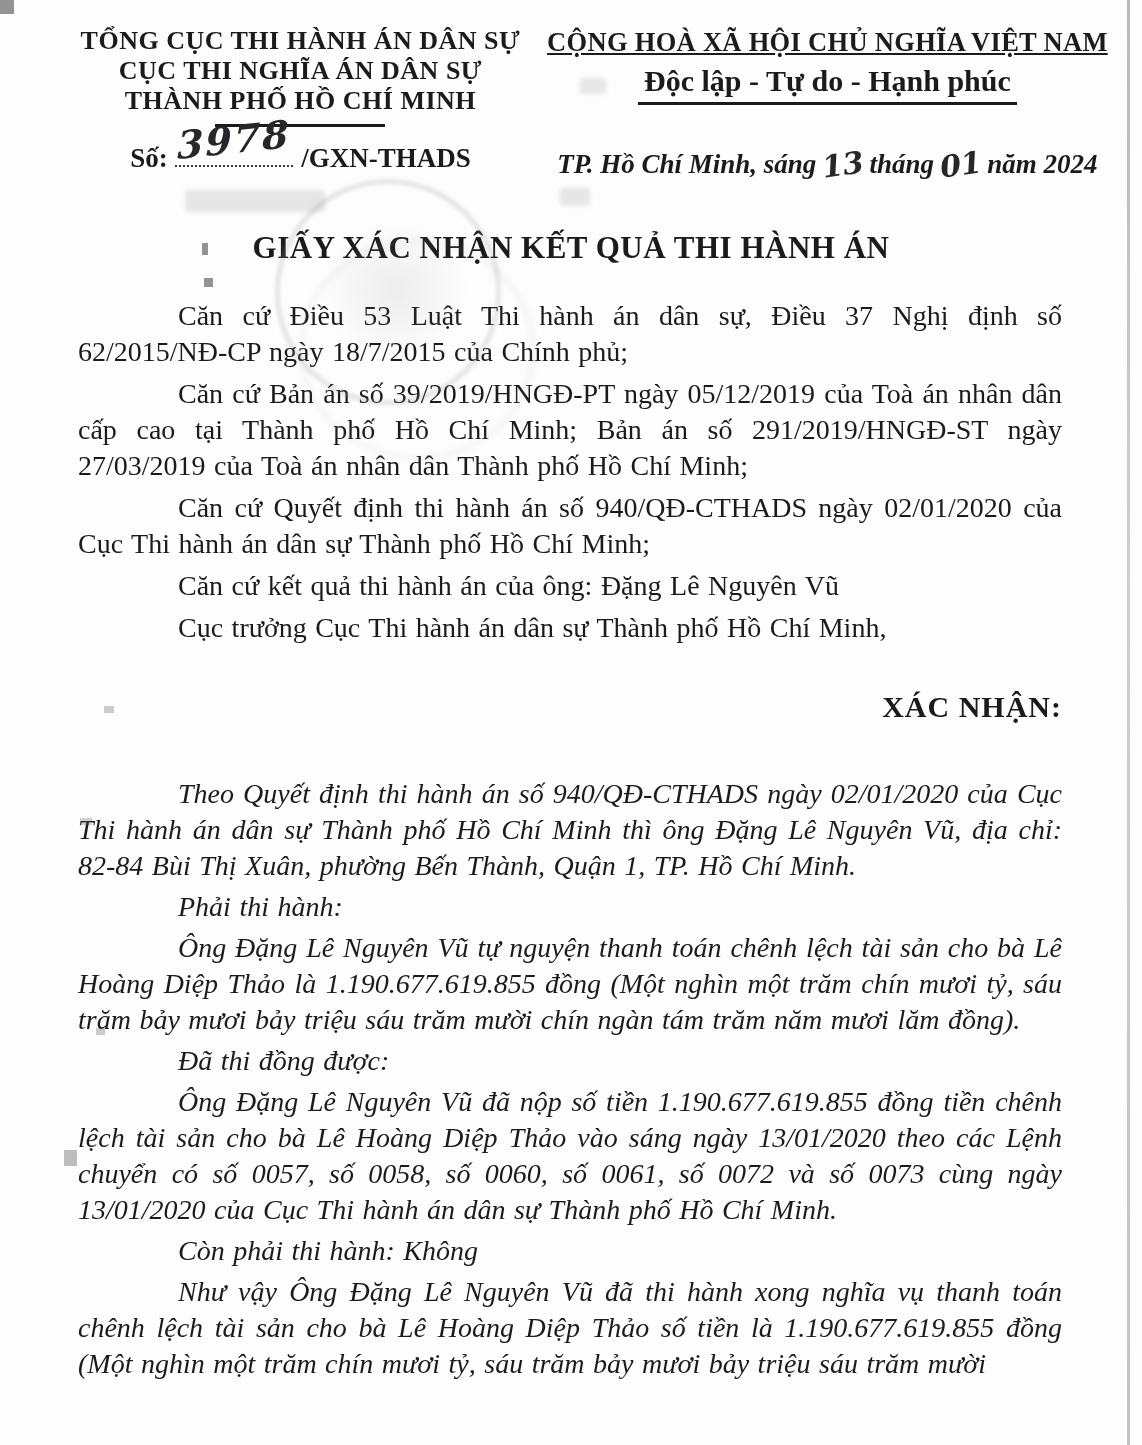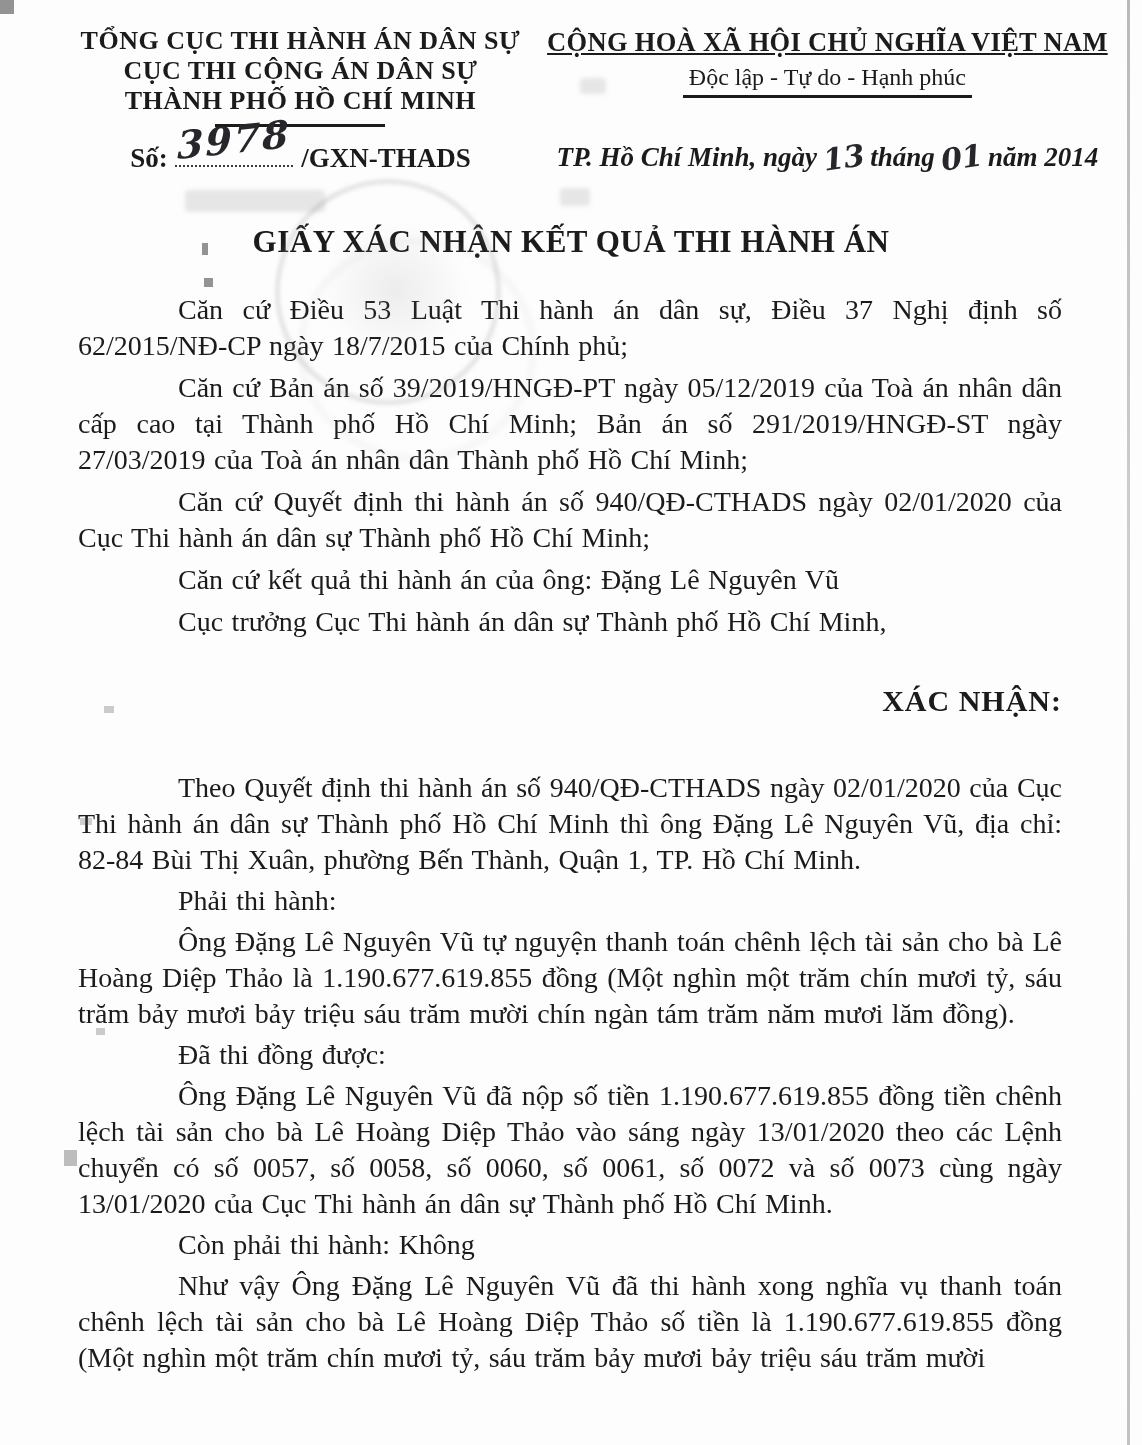--- a/index.html
+++ b/index.html
@@ -40,21 +40,21 @@
   }
   .dotted-area .handwritten {
     position: absolute; left: 2px; top: -26px;
     font-size: 38px; font-weight: 600; letter-spacing: 2px;
     transform: rotate(-6deg) skewX(-6deg);
     white-space: nowrap;
   }
   .header-right { width: 54%; text-align: center; }
   .motto-line1 { font-weight: bold; font-size: 26.5px; line-height: 32px; letter-spacing: 0.3px; text-decoration: underline; }
   .motto-line2 {
-    display: inline-block; font-weight: normal; font-size: 24px;
+    display: inline-block; font-weight: bold; font-size: 30px;
     border-bottom: 3px solid #1b1b1b; padding: 2px 6px 4px 6px; margin-top: 4px;
   }
   .date-line {
     margin-top: 40px; font-style: italic; font-weight: bold; font-size: 27px;
     white-space: nowrap;
   }
   .hw-date {
     display: inline-block; font-size: 30px; font-weight: 600;
     transform: rotate(-8deg); margin: 0 -1px; position: relative; top: 2px;
   }
@@ -62,21 +62,21 @@
   
   .doc-title {
     text-align: center; font-size: 31px; font-weight: bold;
     margin: 50px 0 32px 0; letter-spacing: 0.5px;
   }
   .doc-main { padding: 0 80px 0 78px; }
   .doc-main p {
     font-size: 28px; line-height: 36px; text-align: justify;
     text-indent: 100px; margin: 0 0 6px 0; word-spacing: 1.5px;
   }
-  .doc-main p.tight { margin-bottom: 5px; }
+  .doc-main p.tight { margin-bottom: 5px; font-style: italic; }
   .section-heading {
     text-align: right; font-size: 30px; font-weight: bold;
     margin: 44px 0 52px 0; letter-spacing: 1px;
   }
 
   
   .artifact { position: absolute; pointer-events: none; }
   .stamp-circle {
     left: 276px; top: 180px; width: 218px; height: 218px;
     border: 3px solid rgba(150,150,150,0.38); border-radius: 50%;
@@ -134,38 +134,38 @@
   <div class="artifact speck speck-2"></div>
   <div class="artifact speck speck-3"></div>
   <div class="artifact speck speck-4"></div>
   <div class="artifact speck speck-5"></div>
   <div class="artifact speck speck-6"></div>
   <div class="artifact speck speck-7"></div>
 
   <header class="doc-header">
     <div class="header-left">
       <div class="agency-line">TỔNG CỤC THI HÀNH ÁN DÂN SỰ</div>
-      <div class="agency-line">CỤC THI CỘNG ÁN DÂN SỰ</div>
+      <div class="agency-line">CỤC THI NGHĨA ÁN DÂN SỰ</div>
       <div class="agency-line">THÀNH PHỐ HỒ CHÍ MINH</div>
       <div class="agency-underline"></div>
       <div class="doc-number">
         <span>Số:</span>
         <span class="dotted-area"><span class="handwritten">3978</span></span>
         <span>/GXN-THADS</span>
       </div>
     </div>
     <div class="header-right">
       <div class="motto-line1">CỘNG HOÀ XÃ HỘI CHỦ NGHĨA VIỆT NAM</div>
       <div><span class="motto-line2">Độc lập - Tự do - Hạnh phúc</span></div>
       <div class="date-line">
-        <span>TP. Hồ Chí Minh, ngày</span>
+        <span>TP. Hồ Chí Minh, sáng</span>
         <span class="handwritten hw-date">13</span>
         <span>tháng</span>
         <span class="handwritten hw-date">01</span>
-        <span>năm 2014</span>
+        <span>năm 2024</span>
       </div>
     </div>
   </header>
 
   <h1 class="doc-title">GIẤY XÁC NHẬN KẾT QUẢ THI HÀNH ÁN</h1>
 
   <main class="doc-main">
     <p>Căn cứ Điều 53 Luật Thi hành án dân sự, Điều 37 Nghị định số 62/2015/NĐ-CP ngày 18/7/2015 của Chính phủ;</p>
     <p>Căn cứ Bản án số 39/2019/HNGĐ-PT ngày 05/12/2019 của Toà án nhân dân cấp cao tại Thành phố Hồ Chí Minh; Bản án số 291/2019/HNGĐ-ST ngày 27/03/2019 của Toà án nhân dân Thành phố Hồ Chí Minh;</p>
     <p>Căn cứ Quyết định thi hành án số 940/QĐ-CTHADS ngày 02/01/2020 của Cục Thi hành án dân sự Thành phố Hồ Chí Minh;</p>

